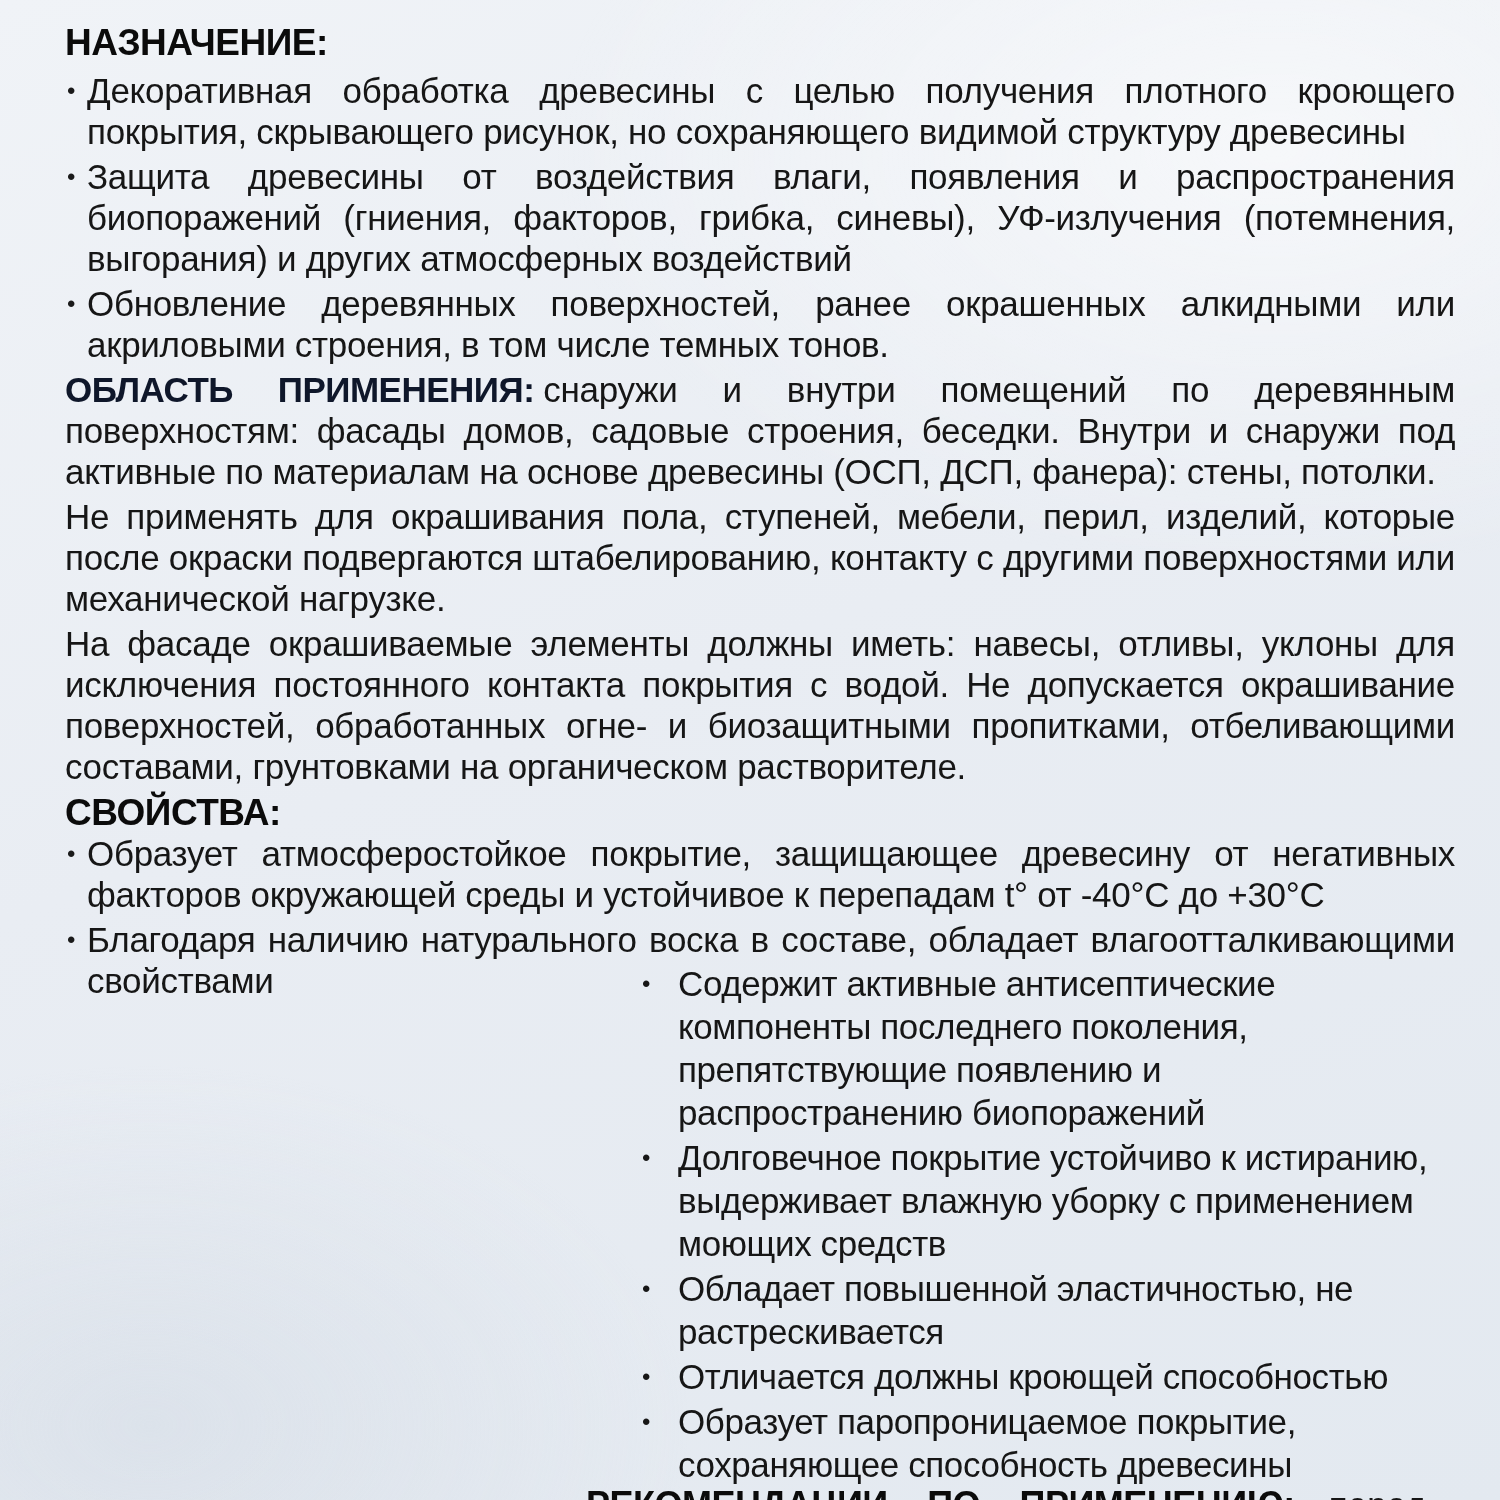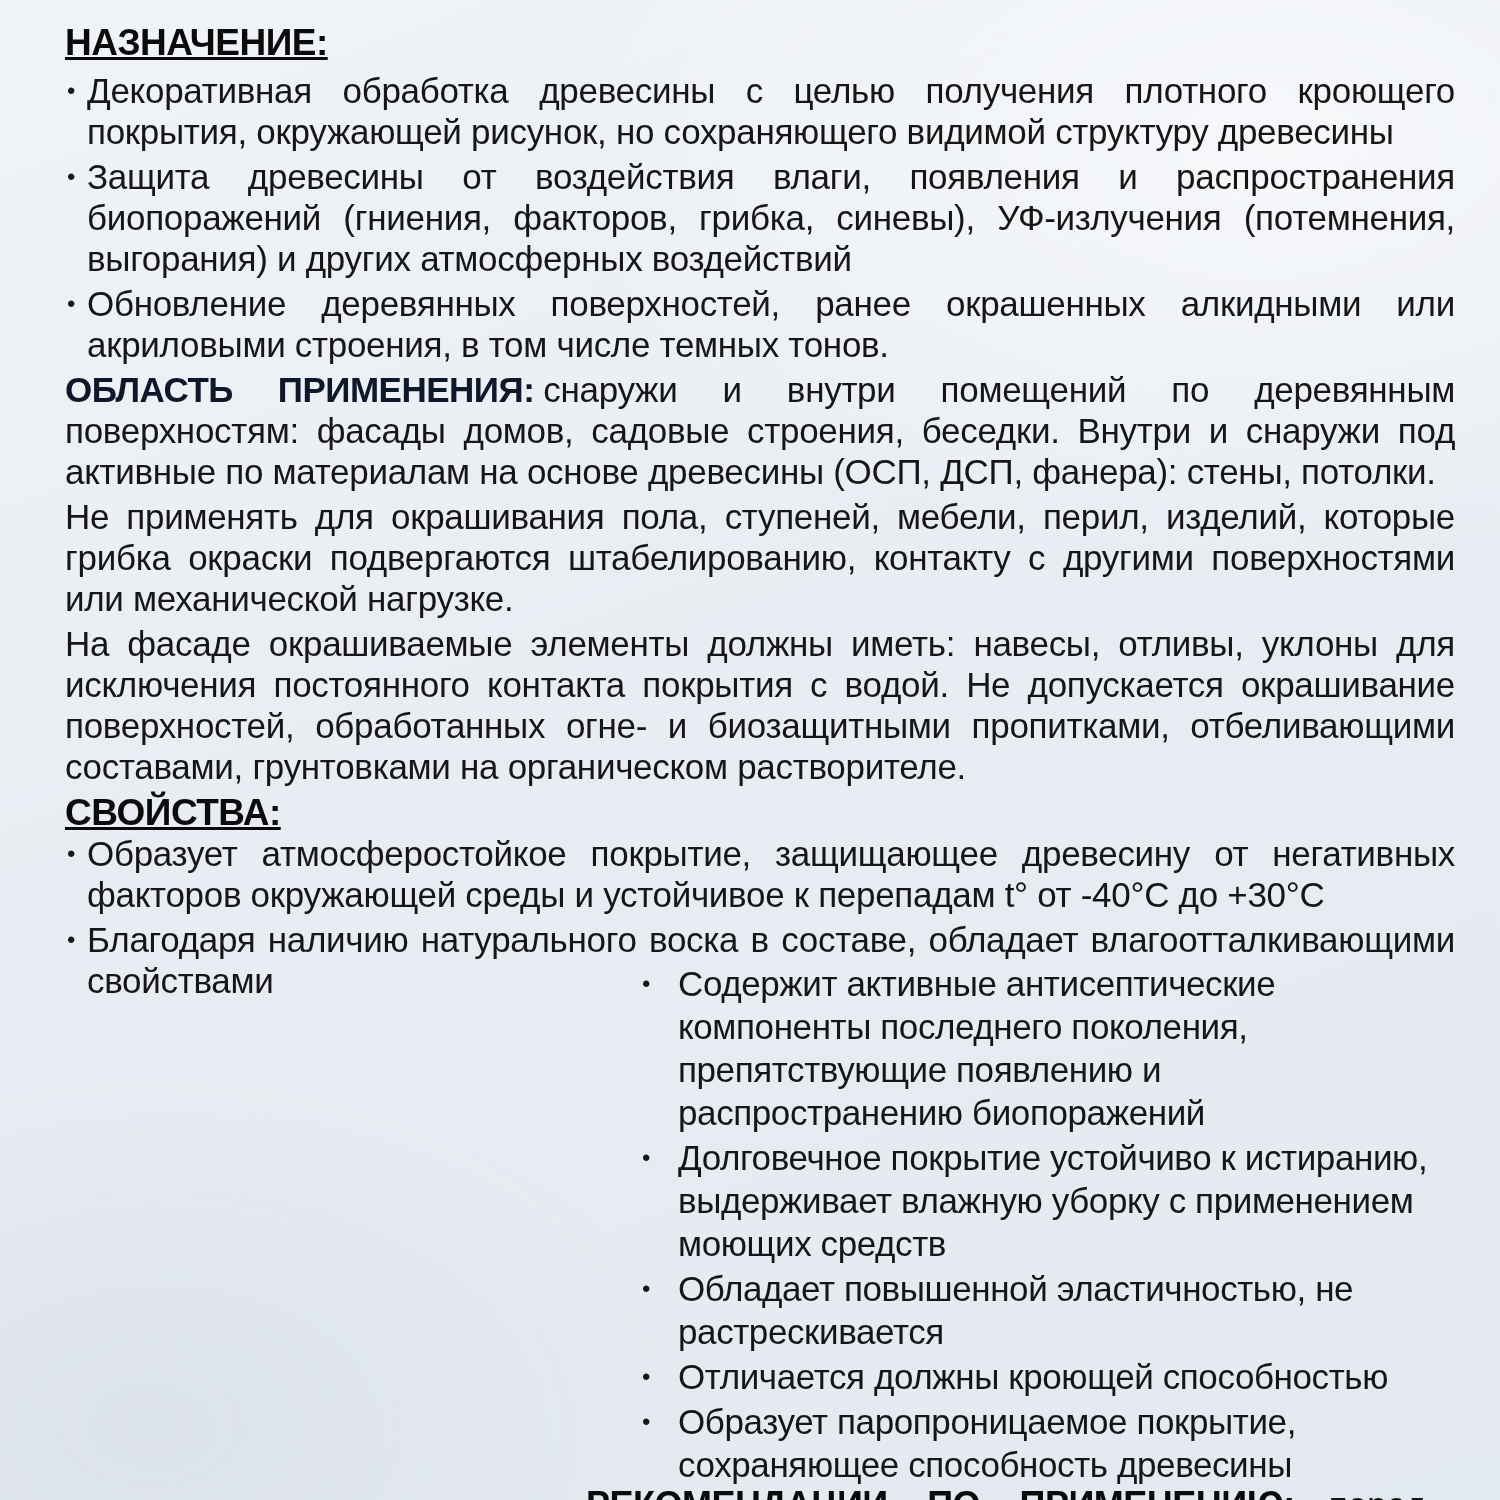--- a/index.html
+++ b/index.html
@@ -30,21 +30,20 @@
     font-size: 35px;
     line-height: 41px;
     letter-spacing: -0.3px;
   }
   .hdr {
     font-size: 37px;
     font-weight: bold;
     letter-spacing: -0.5px;
     color: #0b0b0b;
     margin: 0 0 7px 0;
-    text-decoration: underline;
   }
   .hdr.hdr-mid { margin-top: 5px; margin-bottom: 0; }
   .blist .item {
     display: flex;
     margin: 0 0 4px 0;
   }
   .blist .dot {
     flex: 0 0 20px;
     padding-left: 2px;
     font-size: 24px;
@@ -115,37 +114,37 @@
 
 <div class="label">
 
   <div class="col-left">
 
     <div class="hdr">НАЗНАЧЕНИЕ:</div>
 
     <div class="blist">
       <div class="item">
         <span class="dot">•</span>
-        <span class="text">Декоративная обработка древесины с целью получения плотного кроющего покрытия, окружающей рисунок, но сохраняющего видимой структуру древесины</span>
+        <span class="text">Декоративная обработка древесины с целью получения плотного кроющего покрытия, скрывающего рисунок, но сохраняющего видимой структуру древесины</span>
       </div>
       <div class="item">
         <span class="dot">•</span>
         <span class="text">Защита древесины от воздействия влаги, появления и распространения биопоражений (гниения, факторов, грибка, синевы), УФ-излучения (потемнения, выгорания) и других атмосферных воздействий</span>
       </div>
       <div class="item">
         <span class="dot">•</span>
         <span class="text">Обновление деревянных поверхностей, ранее окрашенных алкидными или акриловыми строения, в том числе темных тонов.</span>
       </div>
     </div>
 
     <div class="para">
       <b class="lead">ОБЛАСТЬ ПРИМЕНЕНИЯ:</b><span>снаружи и внутри помещений по деревянным поверхностям: фасады домов, садовые строения, беседки. Внутри и снаружи под активные по материалам на основе древесины (ОСП, ДСП, фанера): стены, потолки.</span>
     </div>
 
-    <div class="para">Не применять для окрашивания пола, ступеней, мебели, перил, изделий, которые грибка окраски подвергаются штабелированию, контакту с другими поверхностями или механической нагрузке.</div>
+    <div class="para">Не применять для окрашивания пола, ступеней, мебели, перил, изделий, которые после окраски подвергаются штабелированию, контакту с другими поверхностями или механической нагрузке.</div>
 
     <div class="para">На фасаде окрашиваемые элементы должны иметь: навесы, отливы, уклоны для исключения постоянного контакта покрытия с водой. Не допускается окрашивание поверхностей, обработанных огне- и биозащитными пропитками, отбеливающими составами, грунтовками на органическом растворителе.</div>
 
     <div class="hdr hdr-mid">СВОЙСТВА:</div>
 
     <div class="blist">
       <div class="item">
         <span class="dot">•</span>
         <span class="text">Образует атмосферостойкое покрытие, защищающее древесину от негативных факторов окружающей среды и устойчивое к перепадам t° от -40°С до +30°С</span>
       </div>

